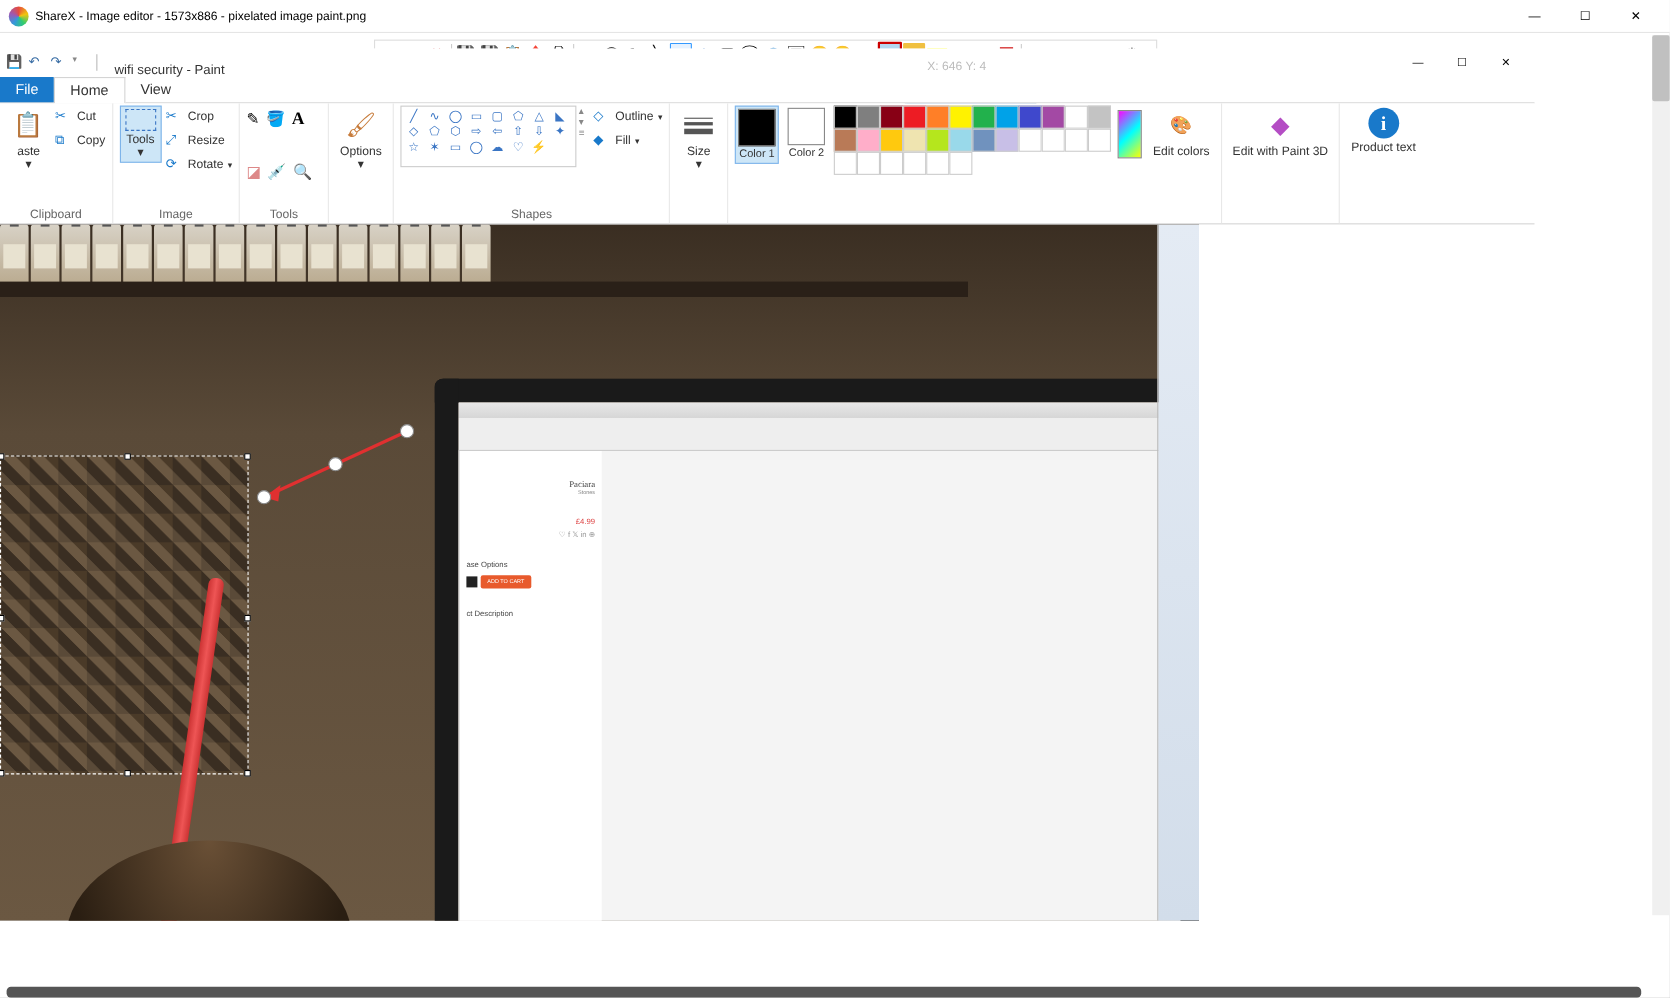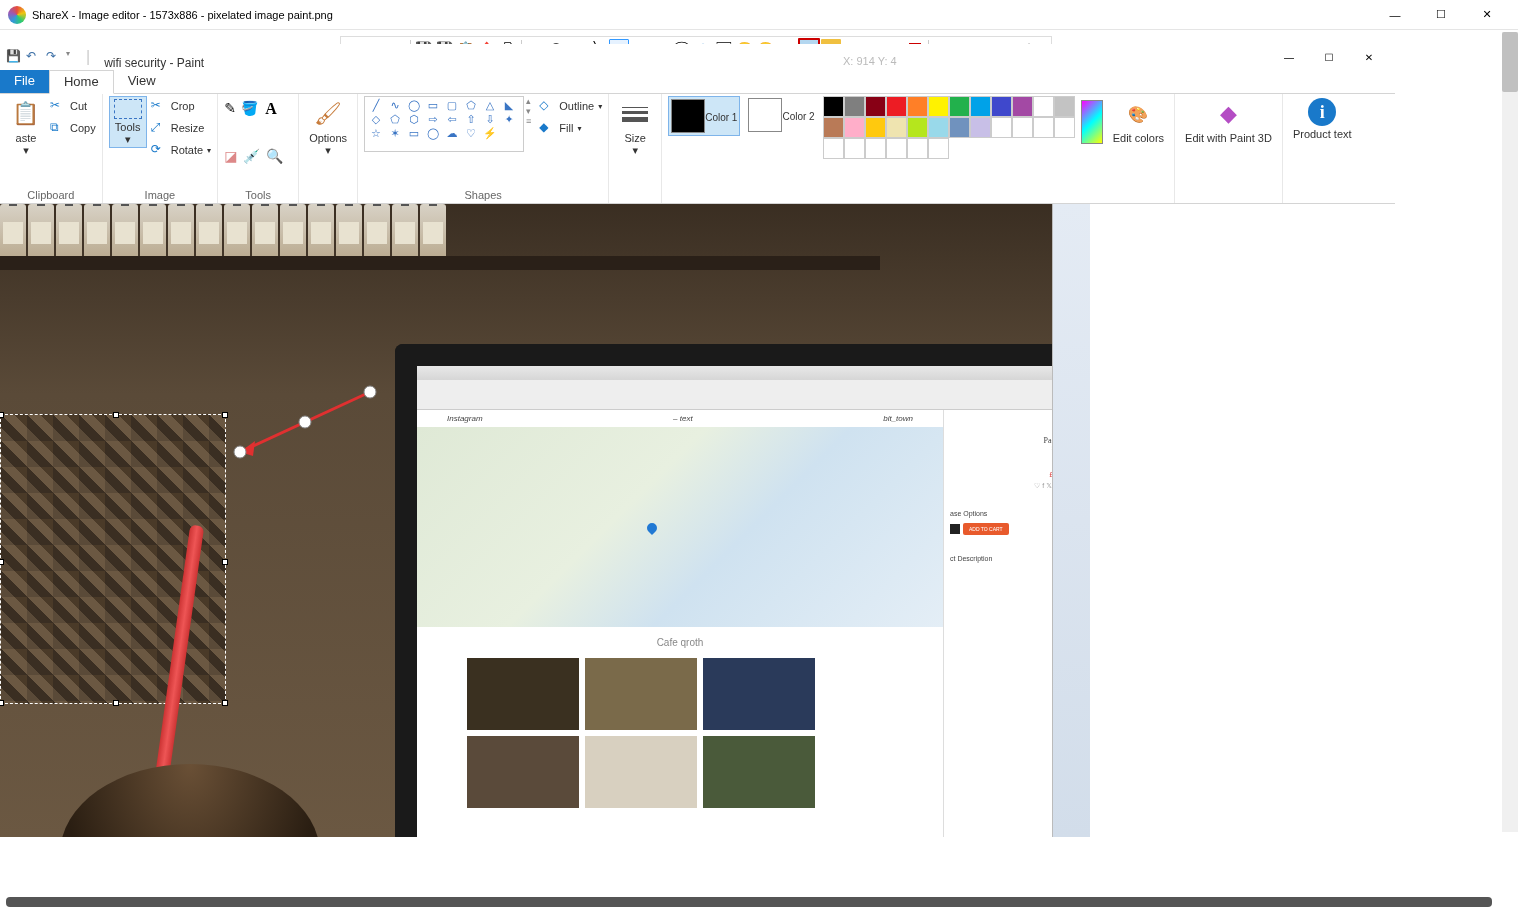--- a/index.html
+++ b/index.html
@@ -50,21 +50,21 @@
 .big-btn .lb { font-size:11px; color:#333; line-height:1.1; text-align:center; }
 .small-list { display:flex; flex-direction:column; gap:2px; }
 .small-item { display:flex; align-items:center; gap:4px; font-size:11px; color:#333; cursor:pointer; height:20px; }
 .small-item .ic { width:16px; height:16px; font-size:12px; color:#1979ca; }
 
 .shapes-box { width:160px; height:56px; border:1px solid #ccc; display:flex; flex-wrap:wrap; align-content:flex-start; padding:2px; gap:1px; overflow:hidden; }
 .shp { width:18px; height:13px; color:#3a75c4; font-size:11px; display:flex; align-items:center; justify-content:center; }
 .palette { display:flex; flex-wrap:wrap; width:252px; gap:0; }
 .pc { width:21px; height:21px; border:1px solid #ccc; cursor:pointer; }
 .color-big { width:34px; height:34px; border:1px solid #888; }
-.color-btn { display:flex; flex-direction:row; align-items:center; padding:2px; cursor:pointer; }
+.color-btn { display:flex; flex-direction:column; align-items:center; padding:2px; cursor:pointer; }
 .color-btn.act { background:#cde6f7; border:1px solid #7eb4ea; }
 .color-btn .lb { font-size:10px; color:#333; line-height:1.1; margin-top:2px; text-align:center; }
 
 .canvas { position:relative; width:1090px; height:633px; background:#c0c0c0; overflow:hidden; }
 .photo { position:absolute; inset:0; background:linear-gradient(180deg,#3a2e22 0%,#5a4a38 30%,#6b5842 100%); }
 .shelf { position:absolute; top:52px; left:0; width:880px; height:14px; background:#2a2018; }
 .bottles { position:absolute; top:0; left:0; width:880px; height:60px; display:flex; gap:2px; }
 .bottle { width:26px; height:58px; background:linear-gradient(#d8d2c6,#b8a88c); border-radius:3px 3px 1px 1px; position:relative; }
 .bottle::before { content:""; position:absolute; top:-8px; left:9px; width:8px; height:10px; background:#555; }
 .label { position:absolute; top:18px; left:3px; right:3px; height:22px; background:#e8e2d0; }
@@ -156,21 +156,21 @@
   <div class="shx-ic">▤</div>
     <div class="shx-dd">▼</div>
   <div class="shx-ic">✕</div>
     <div class="shx-dd">▼</div>
   <div class="shx-ic">▭</div>
     <div class="shx-dd">▼</div>
   <div class="shx-ic">⚙</div>
     <div class="shx-dd">▼</div>
 </div>
 
-<div class="coords">X: 914 Y: 4</div>
+<div class="coords">X: 646 Y: 4</div>
 <div class="tooltip">Effect: Blur (B)</div>
 <div class="red-arrow-tb">
   <svg viewBox="0 0 80 25">
       <line x1="5" y1="22" x2="68" y2="2" stroke="#d02020" stroke-width="3"></line>
       <polygon points="68,2 58,2 64,10" fill="#d02020"></polygon>
     </svg>
 </div>
 
 <div class="scrollbar-out">
     <div class="sb-thumb"></div>
@@ -481,39 +481,20 @@
           <circle class="dot" cx="85" cy="38" r="6"></circle>
           <circle class="dot" cx="20" cy="68" r="6"></circle>
         </svg>
       </div>
 
       <div class="laptop">
         <div class="screen">
           <div class="mac-top"></div>
           <div class="browser"></div>
           <div class="sc-row">
-            <div class="sc-main">
-              <div style="display:flex;justify-content:space-between;padding:4px 30px;font-size:8px;font-style:italic">
-                <span>Instagram</span>
-                <span>– text</span>
-                <span>bit_town</span>
-              </div>
-              <div class="map">
-                  <div class="pin"></div>
-                </div>
-              <div class="cafe-title">Cafe qroth</div>
-              <div class="grid">
-                <div class="thumb" style="background:#3a3020"></div>
-                  <div class="thumb" style="background:#7a6a4a"></div>
-                  <div class="thumb" style="background:#2a3a5a"></div>
-                <div class="thumb" style="background:#5a4a3a"></div>
-                  <div class="thumb" style="background:#d8d0c0"></div>
-                  <div class="thumb" style="background:#4a5a3a"></div>
-              </div>
-            </div>
             <div class="sc-side">
               <div style="text-align:right;font-size:8px;font-family:serif;margin-top:20px">Paciara</div>
               <div style="text-align:right;font-size:5px;color:#888">Stones</div>
               <div style="text-align:right;font-size:7px;color:#d44;margin-top:20px">£4.99</div>
               <div style="text-align:right;font-size:7px;color:#999;margin-top:4px">♡ f 𝕏 in ⊕</div>
               <div style="font-size:7px;margin-top:20px">ase Options</div>
               <div style="margin-top:6px;display:flex;gap:3px;align-items:center">
                   <div style="width:10px;height:10px;background:#222"></div>
                   <div class="add2cart">ADD TO CART</div>
                 </div>

